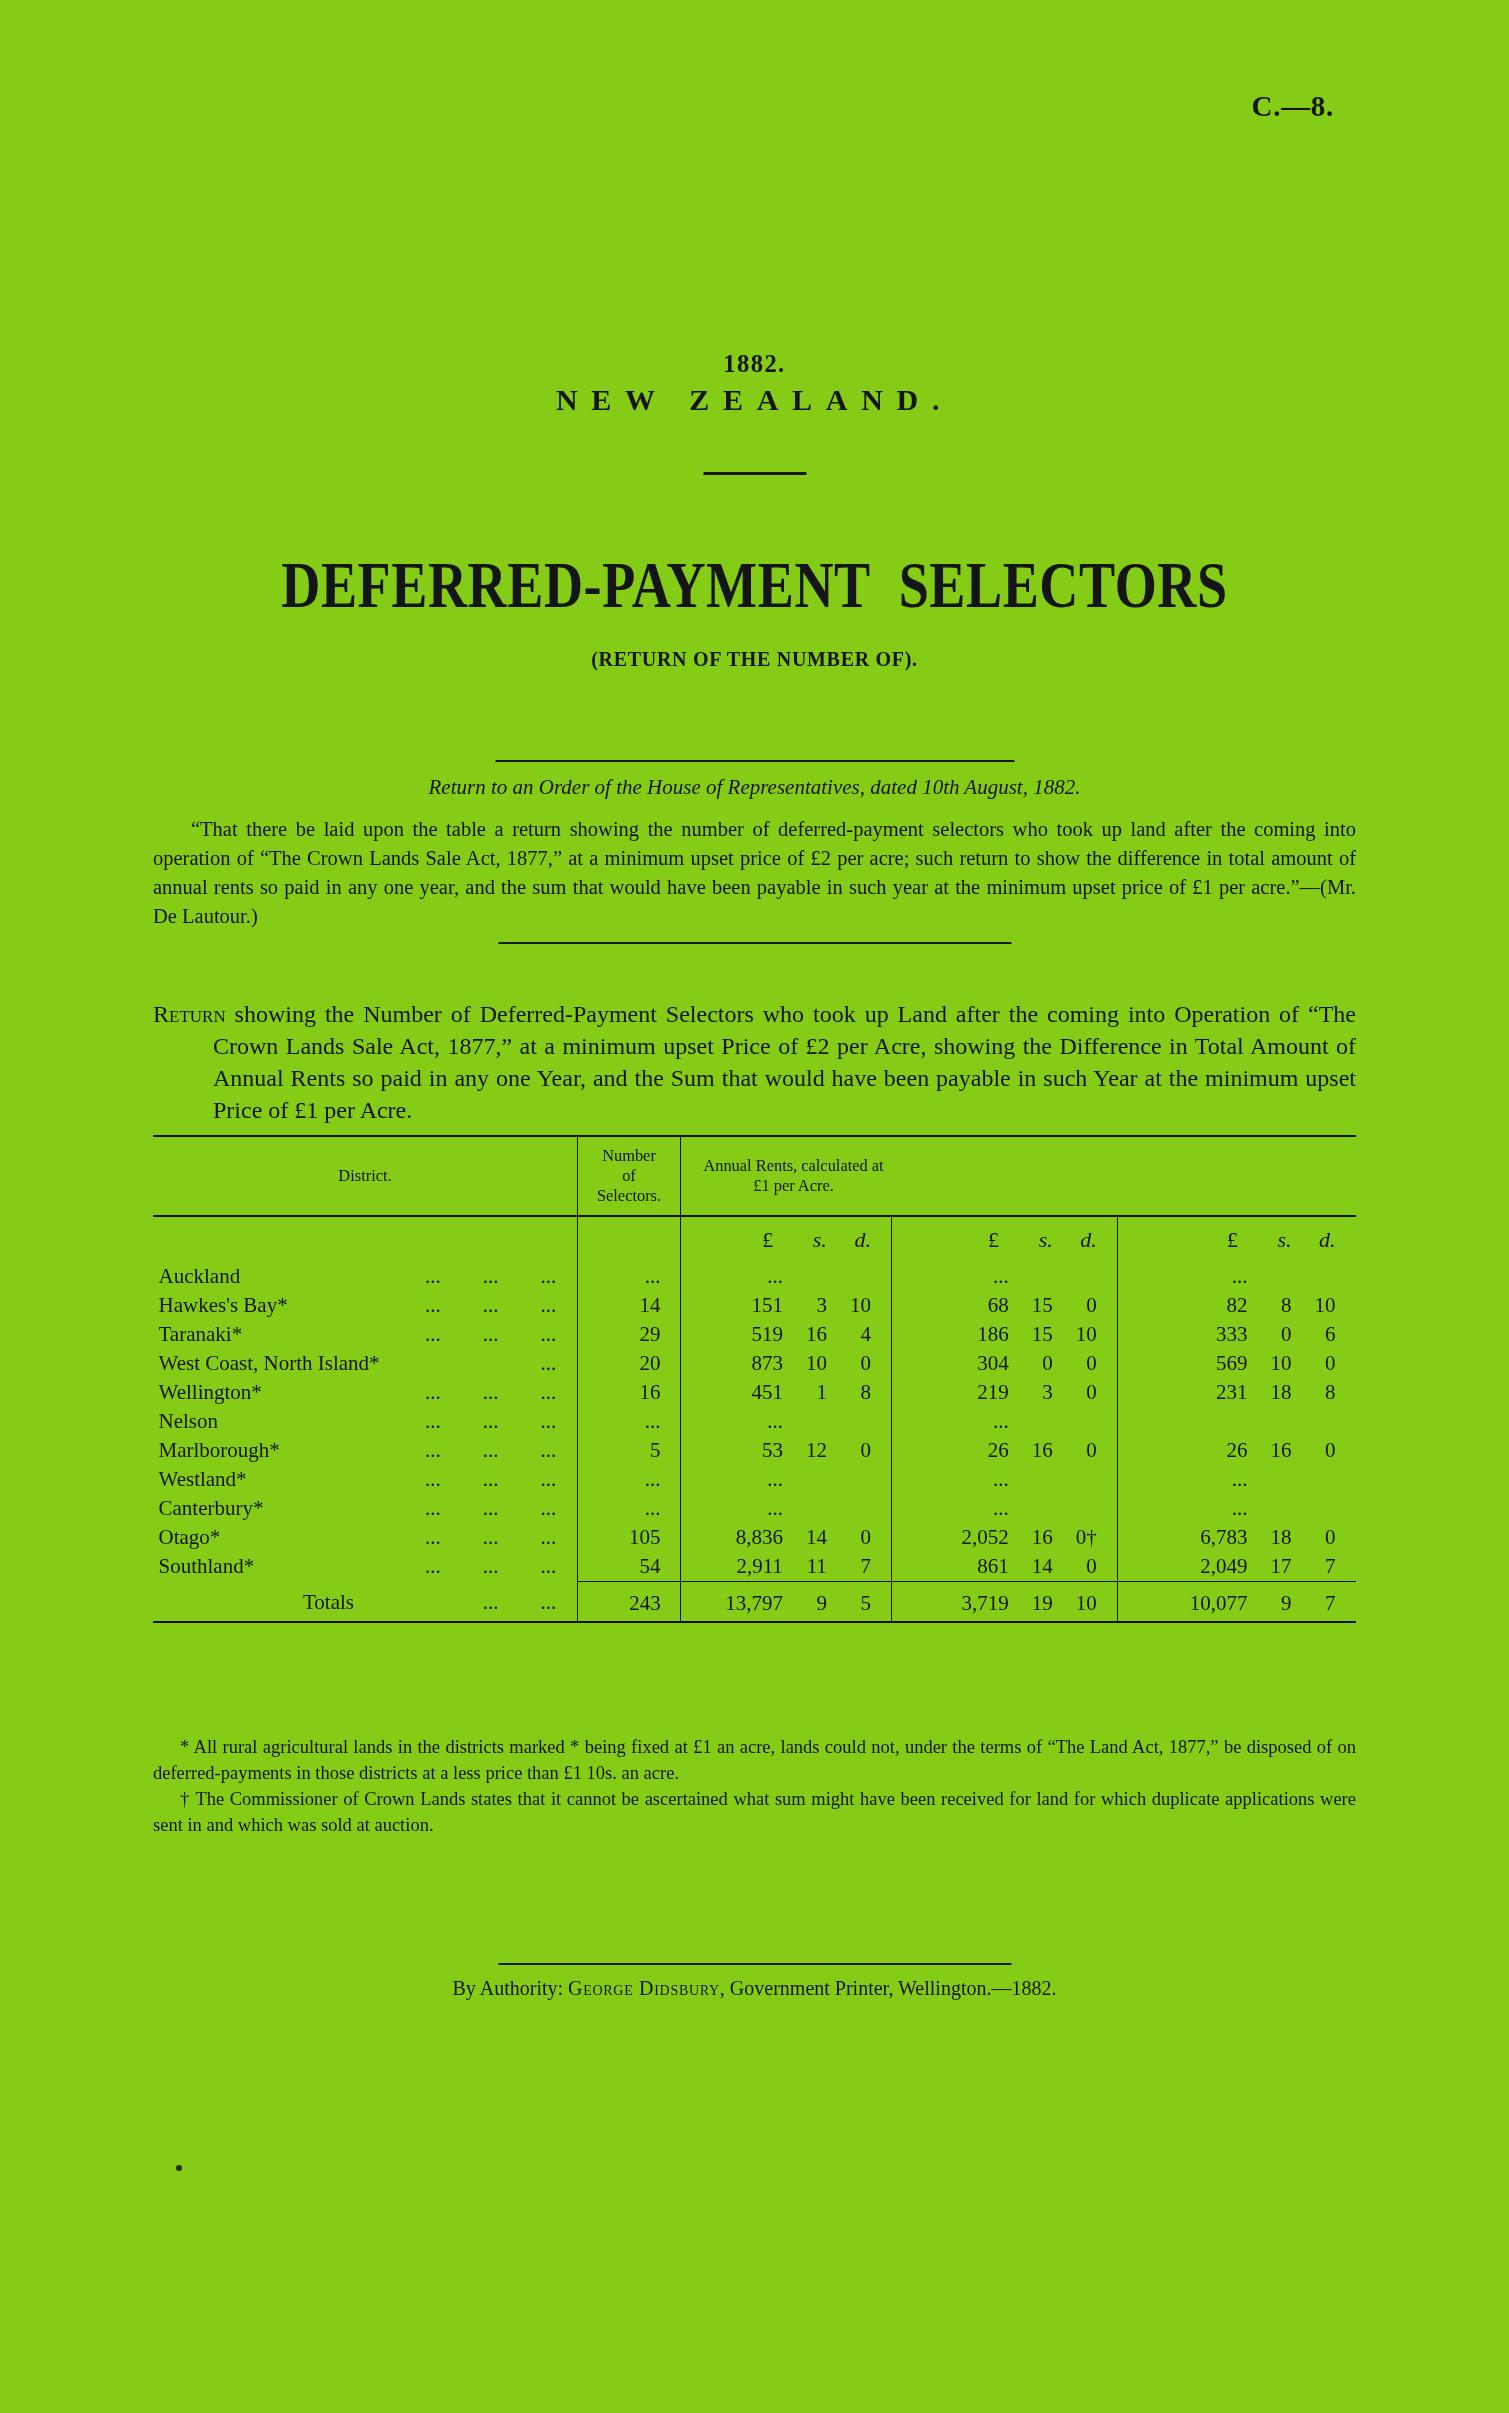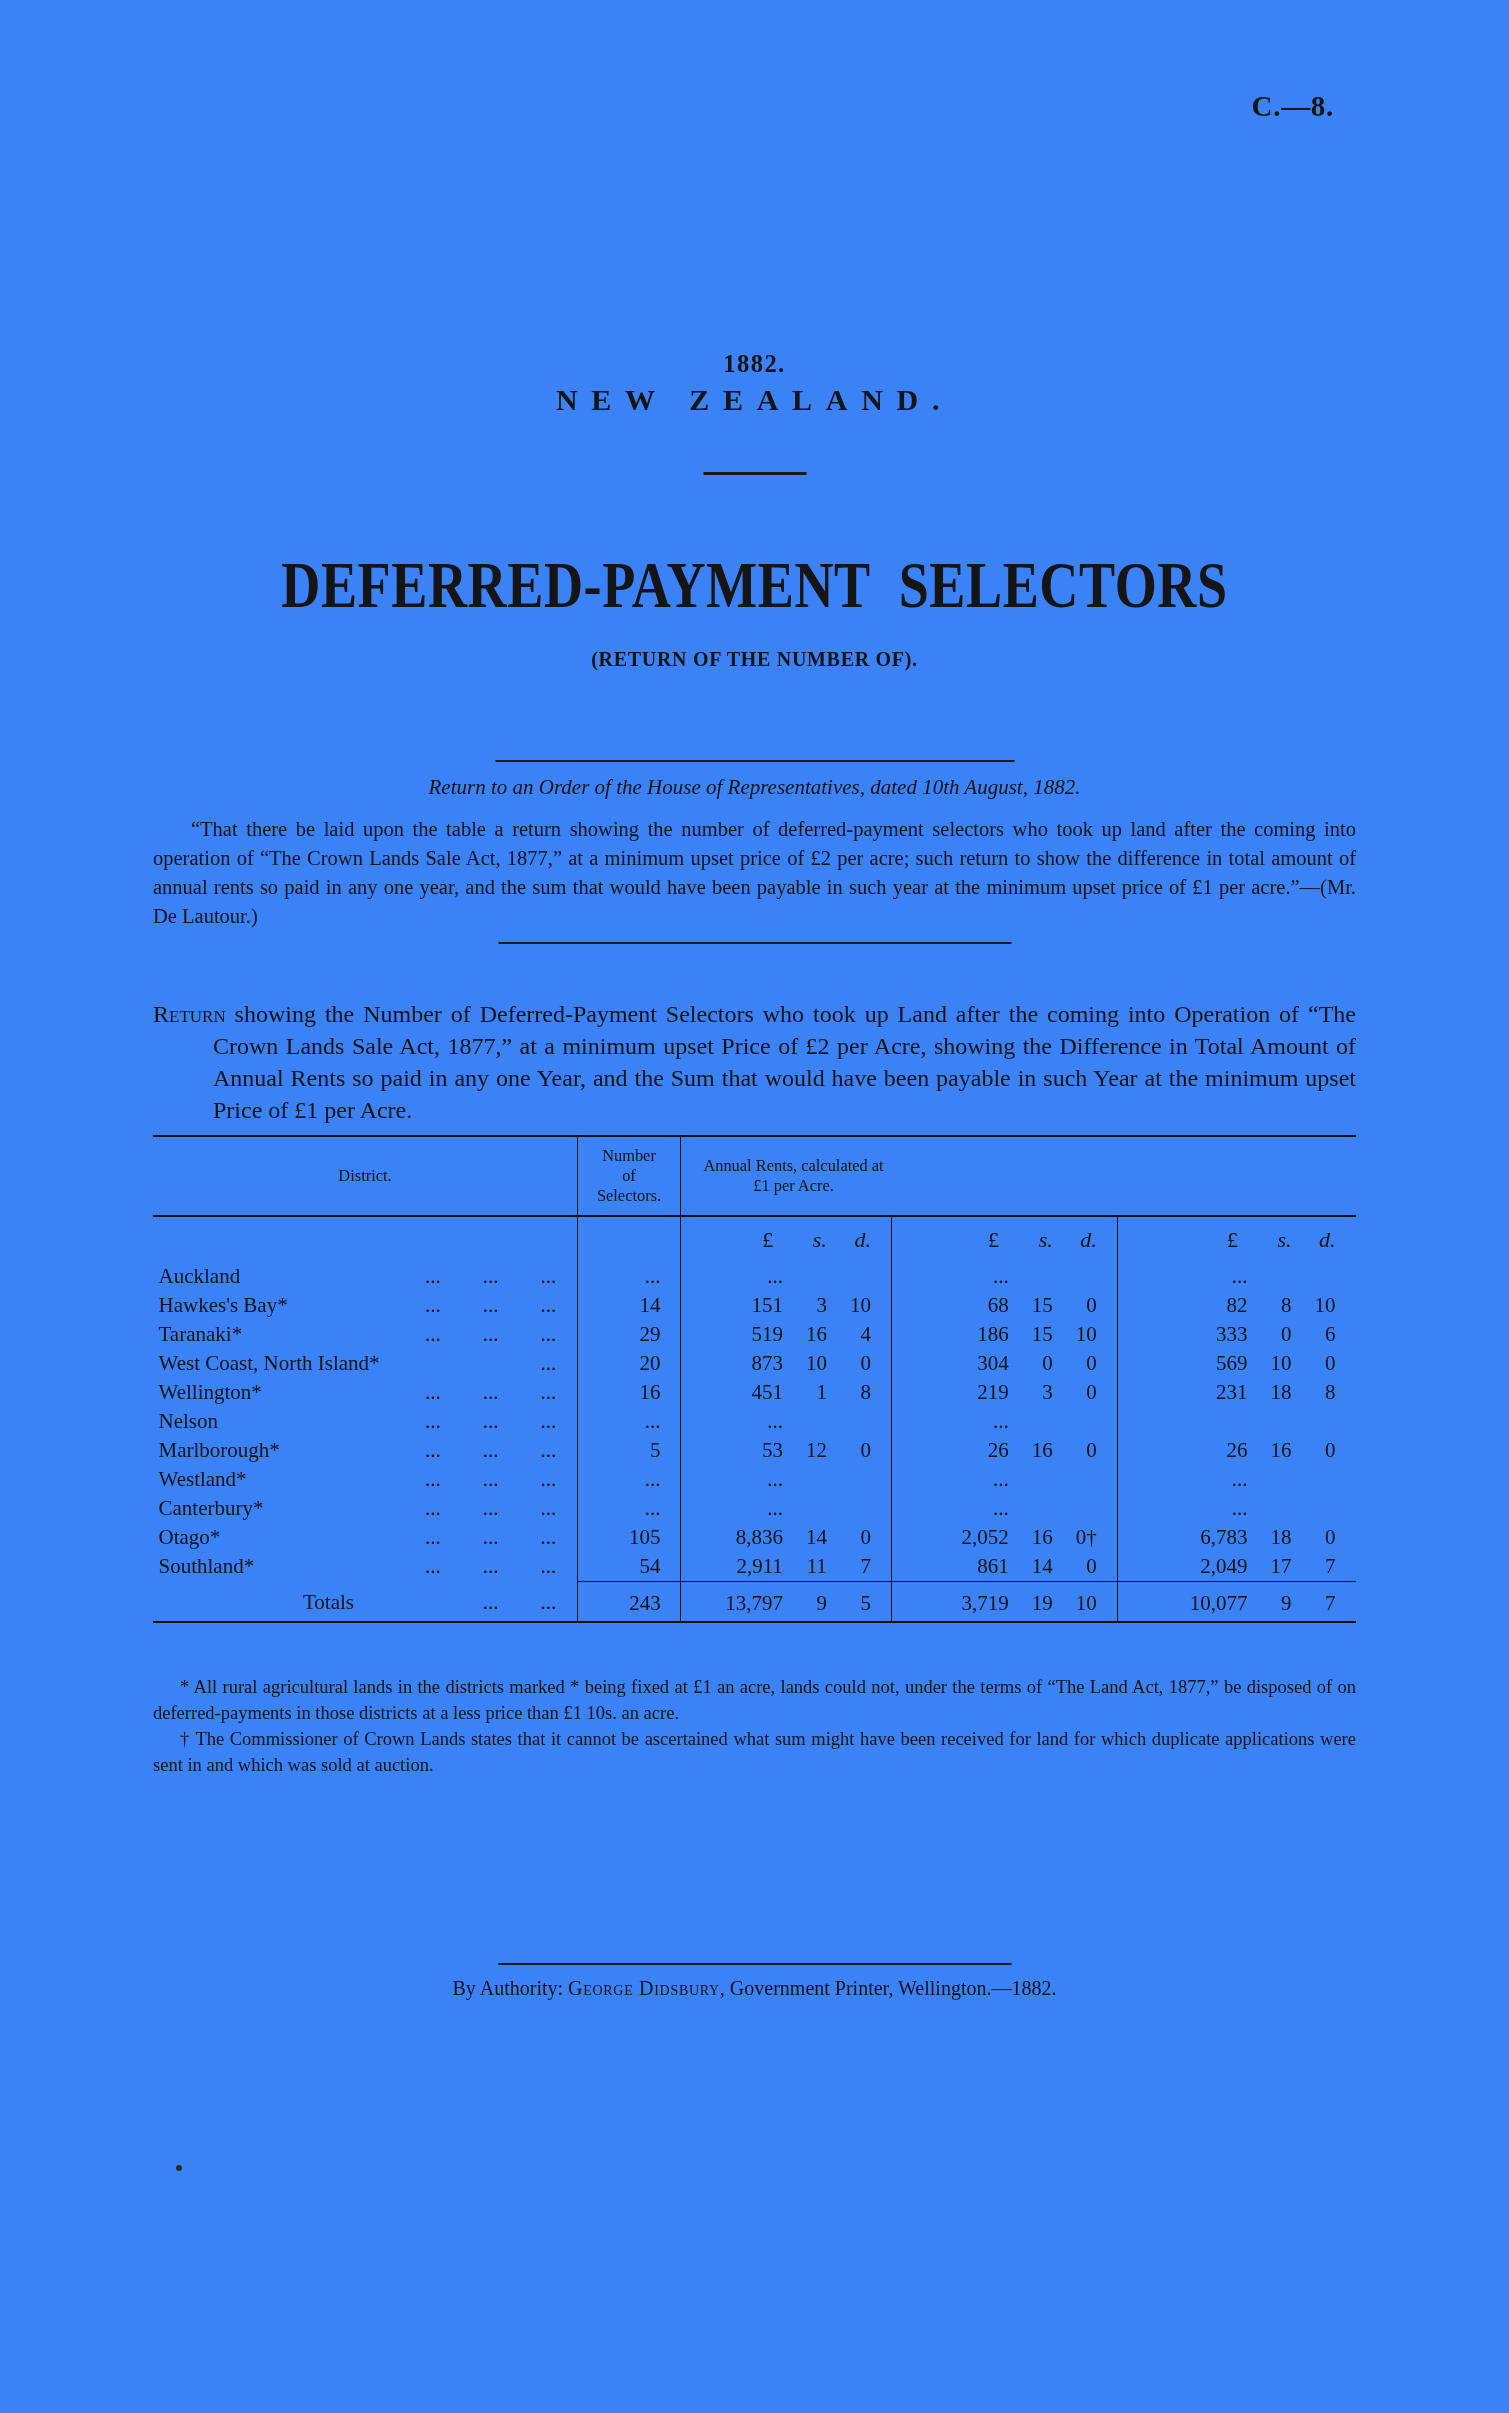--- a/index.html
+++ b/index.html
@@ -1,18 +1,18 @@
 <!DOCTYPE html>
 <html style="font-size:11px"><head>
 <meta charset="utf-8">
 <style>
   * { margin:0; padding:0; box-sizing:border-box; }
   html,body { background:#ffffff; }
   body { width:1510px; height:2413px; font-family:"Liberation Serif", serif; color:#151515; }
-  .page { position:relative; width:1510px; height:2413px; background:#3b82f6; overflow:hidden; }
+  .page { position:relative; width:1510px; height:2413px; background:#84cc16; overflow:hidden; }
 
   .doc-ref { position:absolute; top:90px; right:176px; font-size:29px; font-weight:bold; letter-spacing:0.7px; }
 
   .content { position:absolute; left:153px; top:0; width:1203px; }
   .abs { position:absolute; left:0; width:100%; }
 
   .year     { top:350px; text-align:center; font-size:24.6px; font-weight:bold; letter-spacing:1.4px;font-family:Liberation Serif, serif; }
   .country  { top:383px; text-align:center; font-size:30px; font-weight:bold; letter-spacing:13.7px; }
   .rule     { background:#1a1a1a; }
   .rule-short { top:472px; left:50%; transform:translateX(-50%); width:103px; height:2.7px; position:absolute; }
@@ -48,21 +48,21 @@
   .m-s { width:44px; text-align:right; }
   .m-d { width:44px; text-align:right; }
   .currow .m-l { padding-right:9.6px; }
   .currow .m-s, .currow .m-d { font-style:italic; }
 
   .trow.total { height:42px; line-height:42px; border-bottom:2.1px solid #111; }
   .trow.total .c-district { padding-left:150px;font-family:Liberation Serif, serif; }
   .trow.total .c-sel, .trow.total .c-money { border-top:1.4px solid #111; }
 
   
-  .footnotes { top:1674px; font-size:18.5px; line-height:26px; }
+  .footnotes { top:1734px; font-size:18.5px; line-height:26px; }
   .footnotes p { text-indent:27px; text-align:justify; }
   .rule-c { top:1963px; left:50%; transform:translateX(-50%); width:513px; height:2.1px; position:absolute; }
   .footer-line { top:1977px; text-align:center; font-size:20px; }
   .footer-line .sc { letter-spacing:0.7px; }
 
   .stray-dot { position:absolute; left:176px; top:2165px; width:6.2px; height:6.2px; border-radius:50%; background:#2a2a2a; }
 </style>
 </head>
 <body>
 

